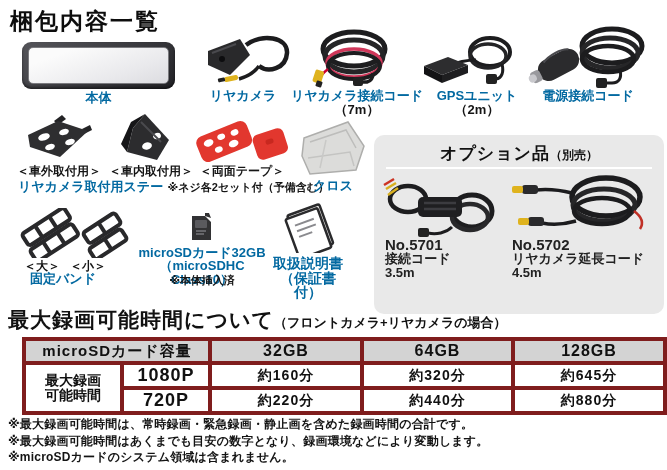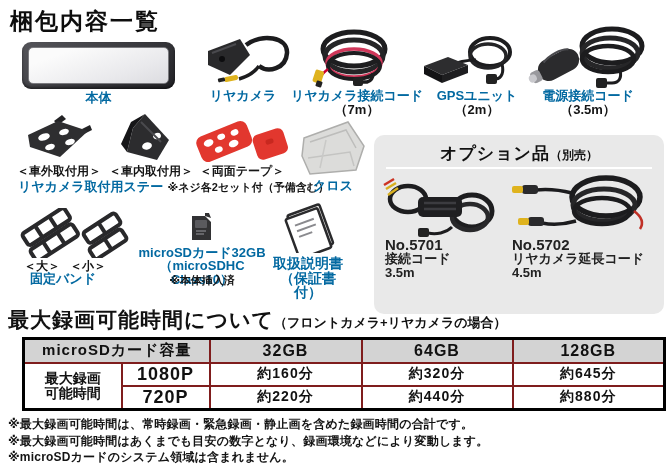--- a/index.html
+++ b/index.html
@@ -31,21 +31,21 @@
   .opt-no { font-size:15px; font-weight:600; color:#222; }
   .opt-name { font-size:13px; font-weight:600; color:#222; }
   .opt-len { font-size:13px; font-weight:600; color:#222; }
 
   
   .rec-title { left:8px; top:306px; }
   .rec-title .big { font-size:21px; font-weight:800; letter-spacing:1px; }
   .rec-title .small { font-size:13px; font-weight:700; }
 
   table.rec-table { position:absolute; left:22px; top:337px; width:641px; border-collapse:collapse; border:3px solid #000; table-layout:fixed; }
-  table.rec-table td { border:2px solid #7f1d1d; text-align:center; vertical-align:middle; padding:0; }
+  table.rec-table td { border:4px solid #7f1d1d; text-align:center; vertical-align:middle; padding:0; }
   tr.head td { background:#d3d3d3; height:24px; font-weight:700; }
   td.cap-head { font-size:15px; letter-spacing:1px; }
   td.cap { font-size:16px; letter-spacing:1px; }
   td.rowlabel { font-size:14px; font-weight:700; line-height:15px; background:#fff; }
   td.res { font-size:18px; font-weight:600; letter-spacing:1px; height:19px; }
   td.val { font-size:14px; font-weight:600; letter-spacing:1px; }
 
   .notes { left:8px; top:416px; width:650px; }
   .note-line { font-size:12px; font-weight:600; color:#141414; line-height:16.5px; letter-spacing:0.2px; }
 
@@ -108,21 +108,20 @@
     <path d="M96,46 C98,54 95,59 88,59 L80,59" fill="none" stroke="#1c1c1e" stroke-width="3"></path>
     <rect x="72" y="54" width="11" height="10" rx="2" fill="#222"></rect>
     <g transform="rotate(-28 34 40)">
       <rect x="12" y="30" width="44" height="22" rx="11" fill="#2b2b2d"></rect>
       <path d="M22,32 C30,28 44,28 50,32" stroke="#4a4a4e" stroke-width="2" fill="none"></path>
       <rect x="4" y="35" width="10" height="12" rx="3" fill="#99999d"></rect>
       <circle cx="5" cy="41" r="4" fill="#c9c9cd"></circle>
     </g>
   </svg>
   <div class="abs ctr item-label" style="left:528px; top:89px; width:120px;">電源接続コード</div>
-  <div class="abs ctr item-sub" style="left:528px; top:103px; width:120px;">（3.5m）</div>
 
   <svg class="abs" style="left:24px; top:113px;" width="70" height="50" viewBox="0 0 70 50">
     <path d="M30,8 L38,2 L42,6 L34,12 Z" fill="#232325"></path>
     <path d="M58,16 L66,12 L68,17 L60,21 Z" fill="#232325"></path>
     <path d="M4,22 L34,8 L64,18 L36,44 L6,34 Z" fill="#2e2e30"></path>
     <ellipse cx="20" cy="24" rx="6" ry="3.5" fill="#fff" transform="rotate(-18 20 24)"></ellipse>
     <ellipse cx="40" cy="19" rx="5" ry="3" fill="#fff" transform="rotate(-18 40 19)"></ellipse>
     <ellipse cx="26" cy="34" rx="5" ry="3" fill="#fff" transform="rotate(-18 26 34)"></ellipse>
     <ellipse cx="46" cy="29" rx="5" ry="3" fill="#fff" transform="rotate(-18 46 29)"></ellipse>
   </svg>

